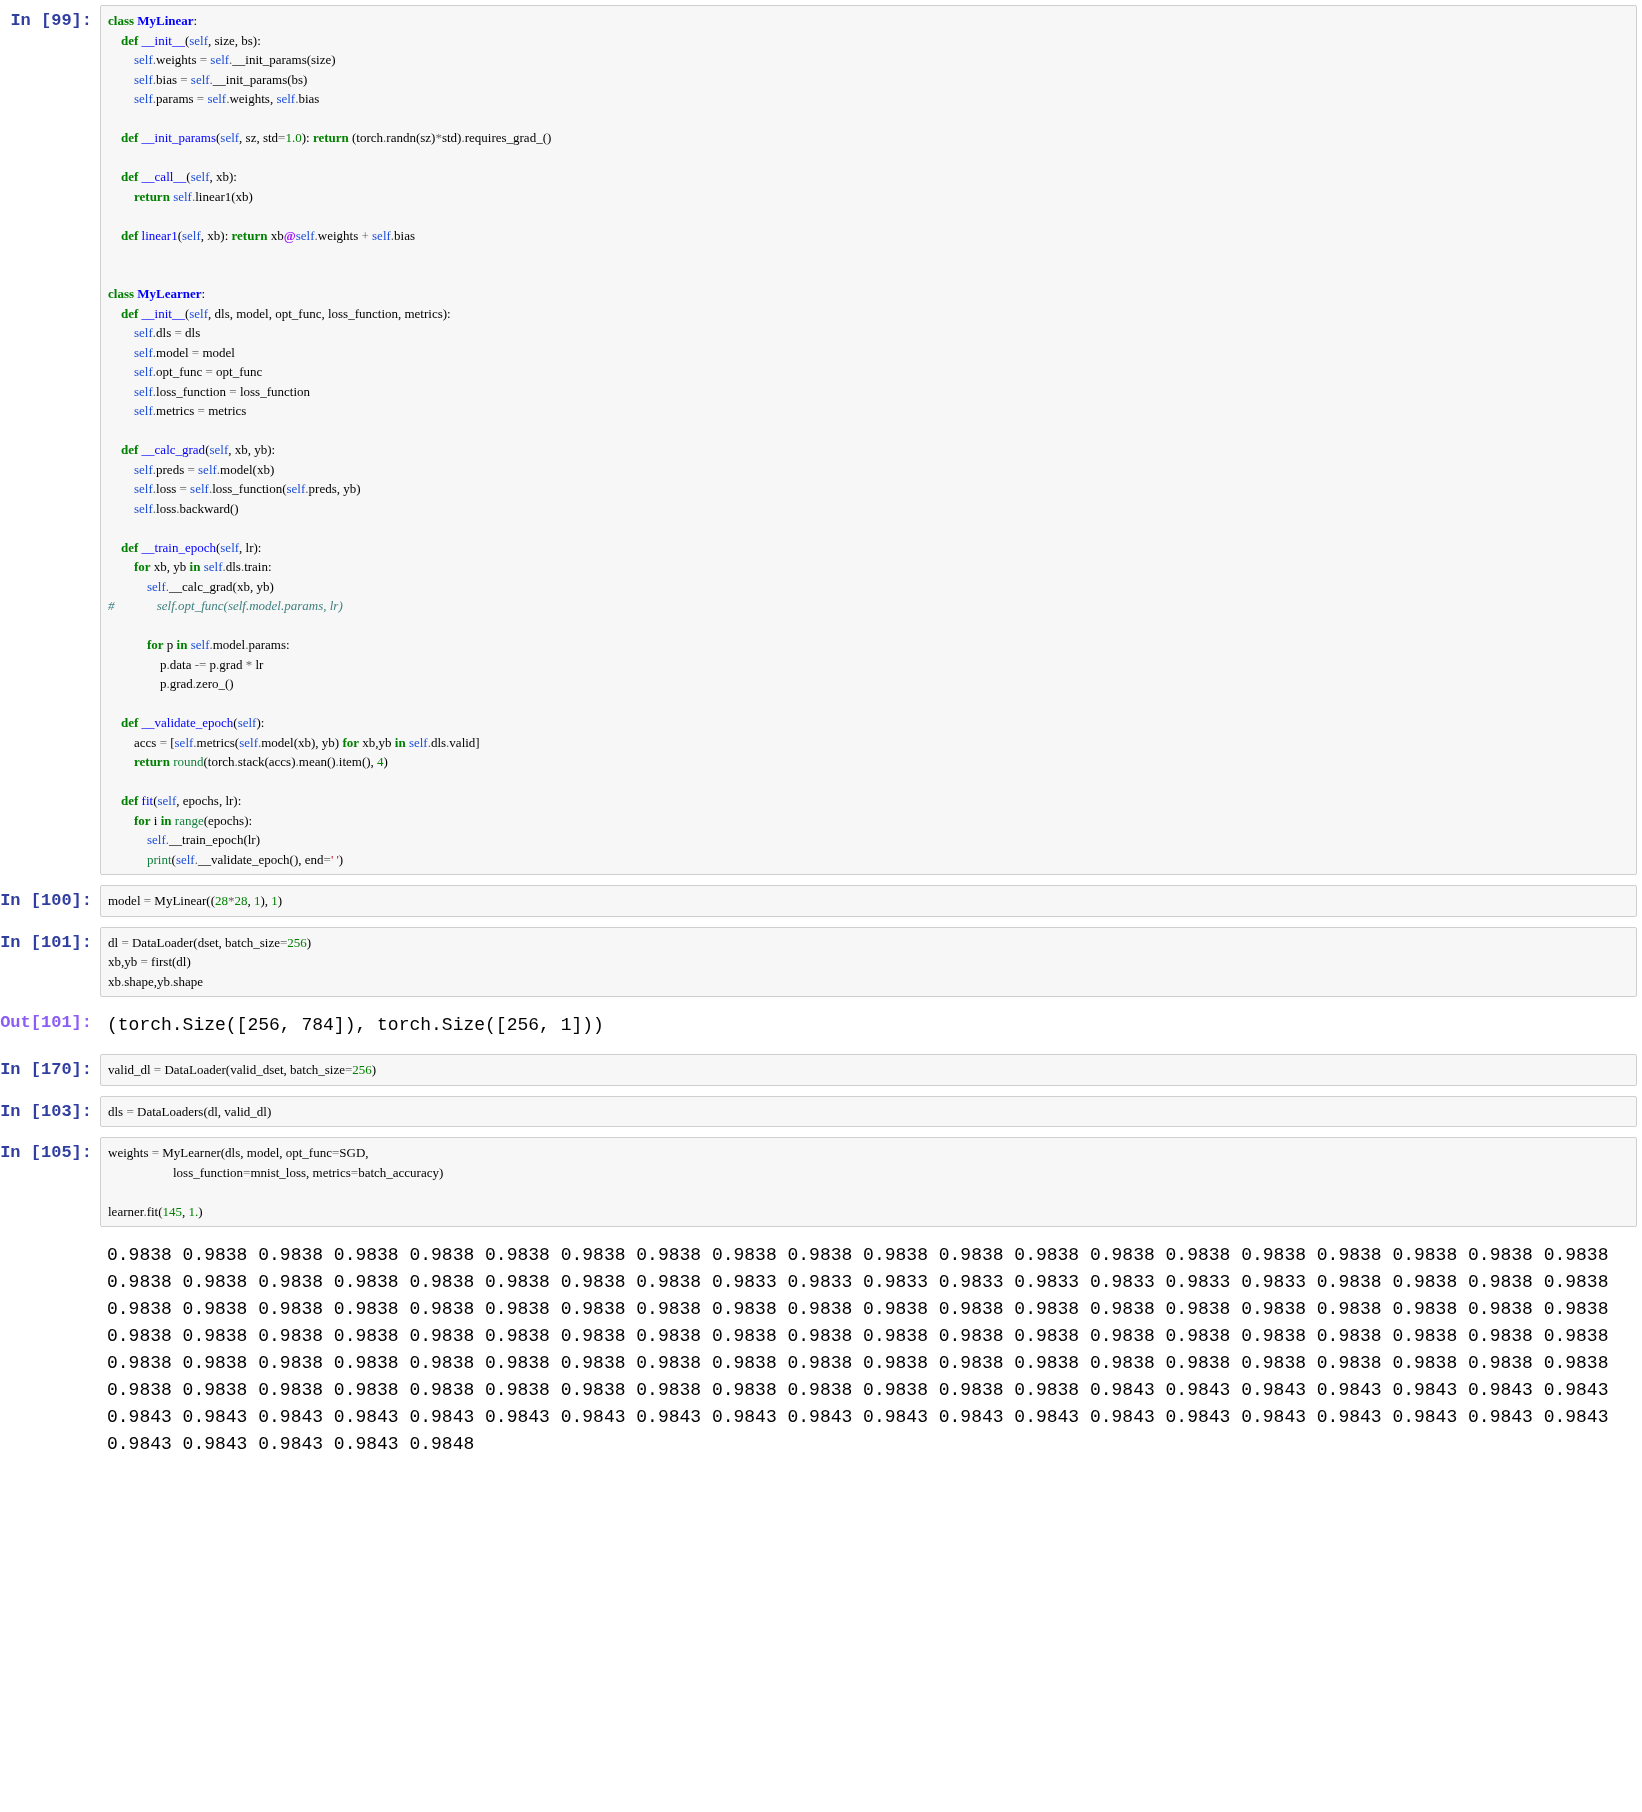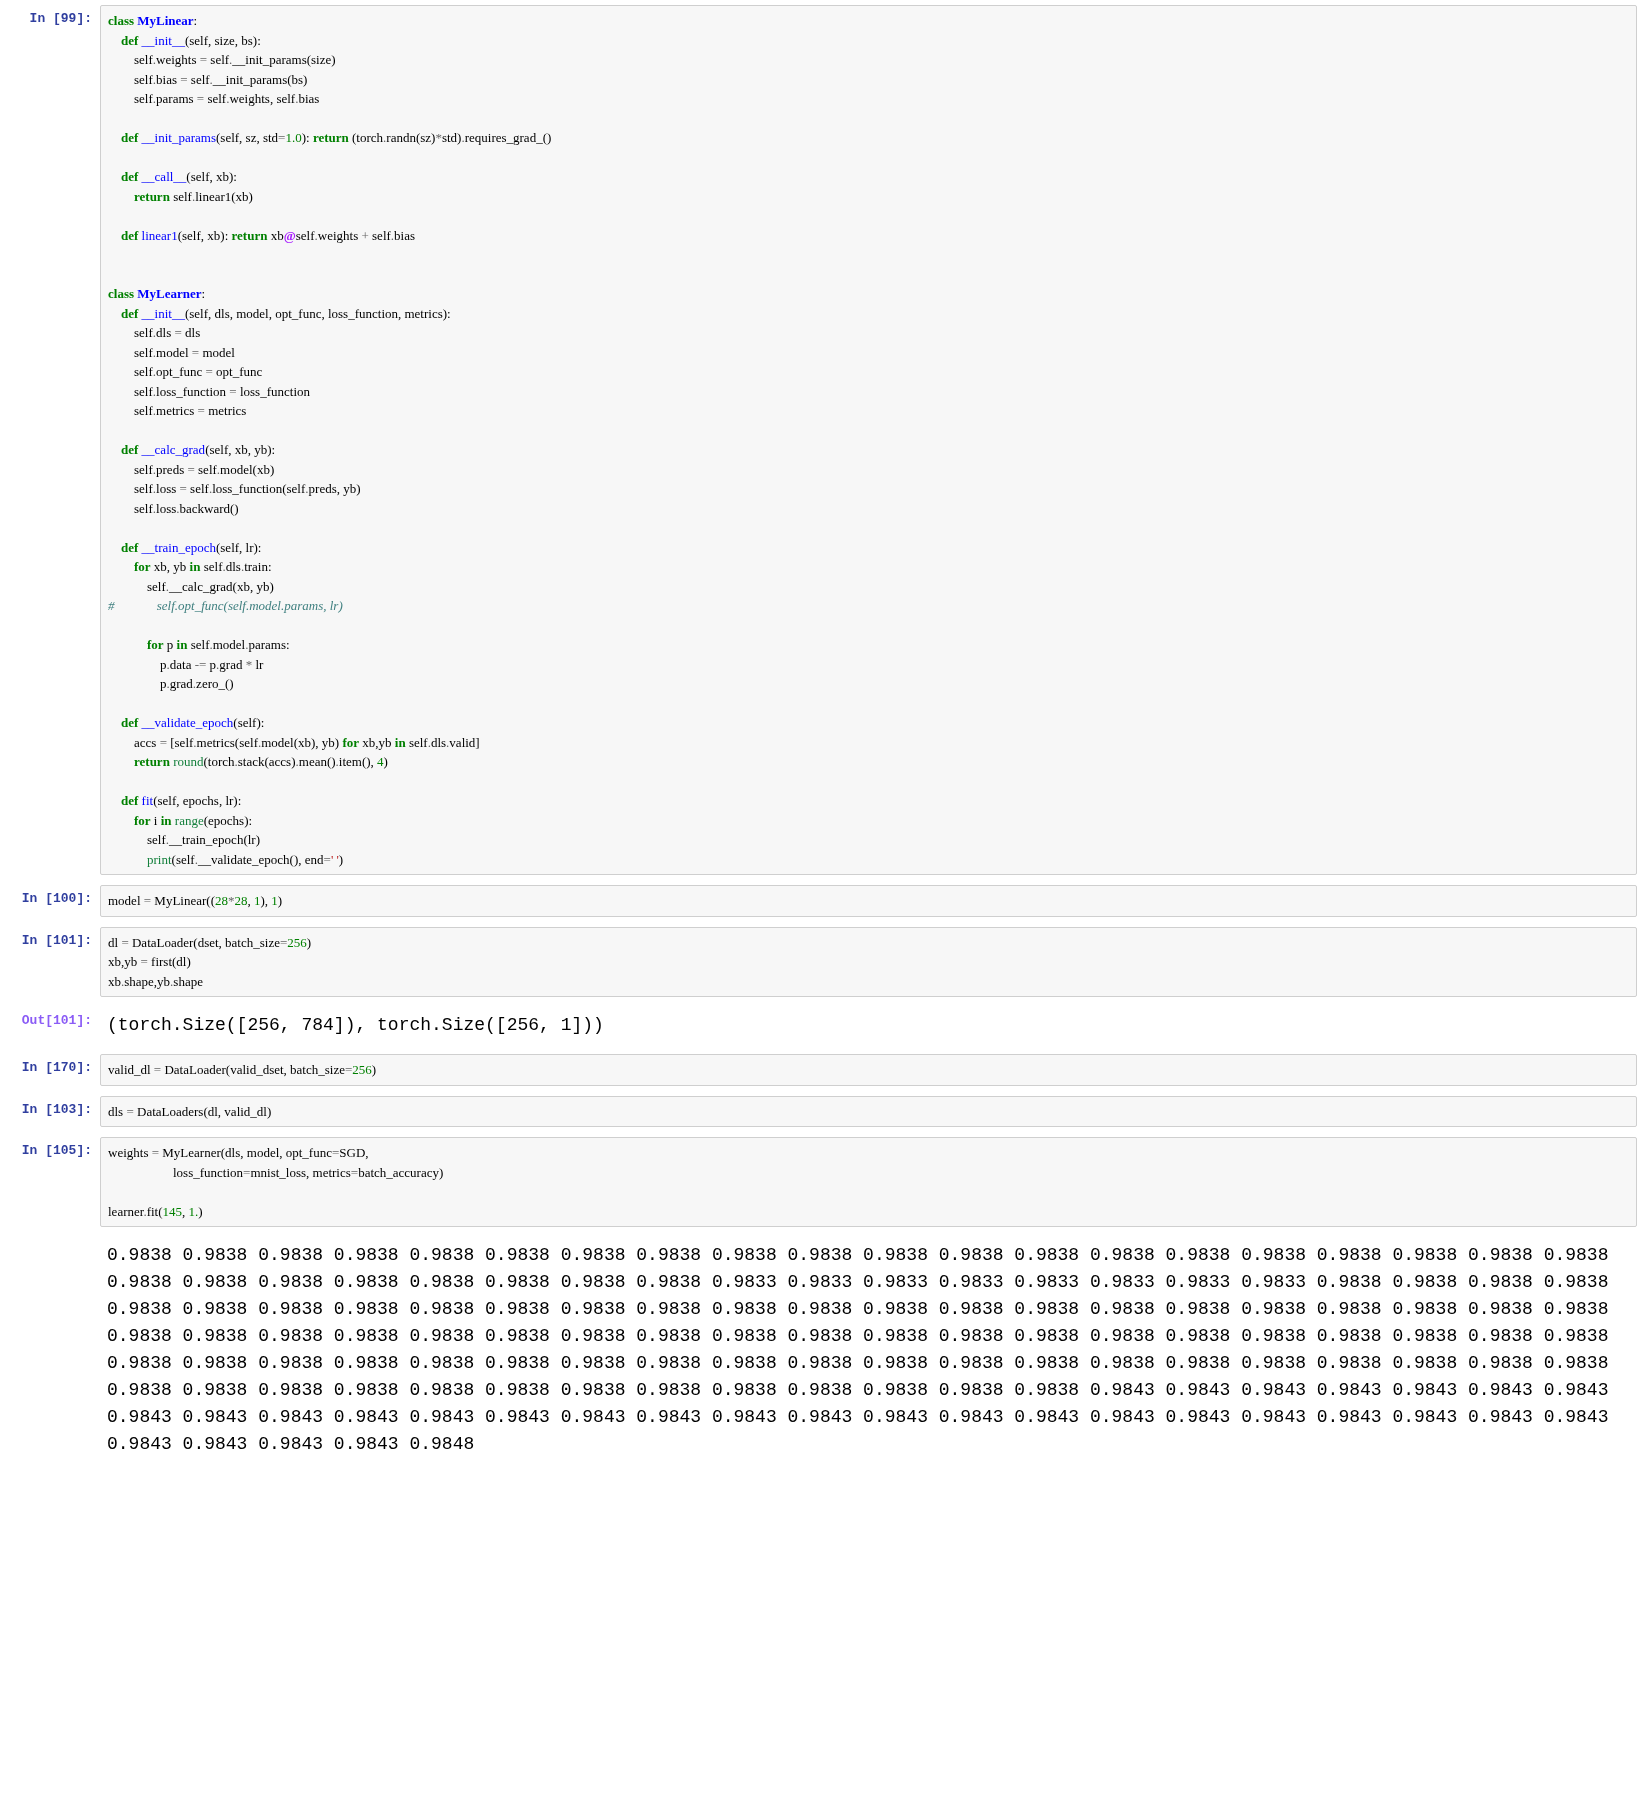--- a/index.html
+++ b/index.html
@@ -13,21 +13,21 @@
   .cell {
     display: flex;
     padding: 5px 5px 5px 0;
   }
   .prompt {
     width: 100px;
     min-width: 100px;
     text-align: right;
     padding: 6px 8px 0 0;
     font-family: SFMono-Regular, Menlo, Monaco, Consolas, "Courier New", monospace;
-    font-size: 13px;
+    font-size: 17px;
     font-weight: bold;
     line-height: 1.21;
     box-sizing: border-box;
   }
   .in-prompt { color: #303F9F; }
   .out-prompt { color: #8b5cf6; }
   .input-area {
     flex: 1;
     border: 1px solid #cfcfcf;
     background: #f7f7f7;
@@ -45,21 +45,21 @@
     font-family: SFMono-Regular, Menlo, Monaco, Consolas, "Courier New", monospace;
     font-size: 18px;
     line-height: 1.5;
     white-space: pre-wrap;
     word-break: break-all;
     overflow-wrap: break-word;
   }
   .kw  { color: #008000; font-weight: bold; } 
   .nc  { color: #0000FF; font-weight: bold; } 
   .nf  { color: #0000FF; text-align: right; }                     
-  .bp  { color: #000000; }                     
+  .bp  { color: #1d4ed8; }                     
   .nn  { color: #000; }                        
   .o   { color: #666666; }                     
   .op  { color: #AA22FF; font-weight: bold; }  
   .s   { color: #BA2121; }                     
   .mi  { color: #008000; }                     
   .c1  { color: #408080; font-style: italic; } 
   .nb  { color: #15803d; }                     
 </style>
 </head>
 <body>

